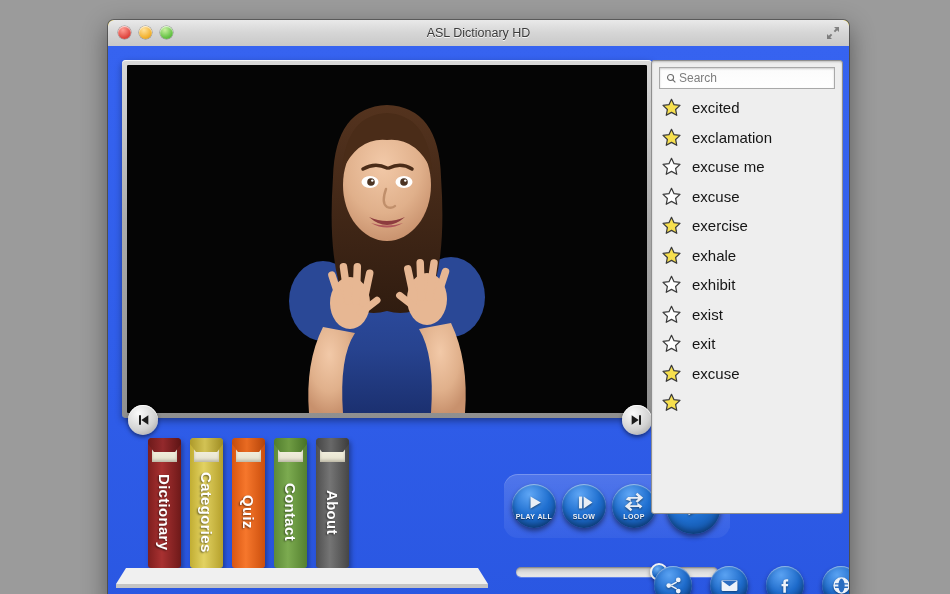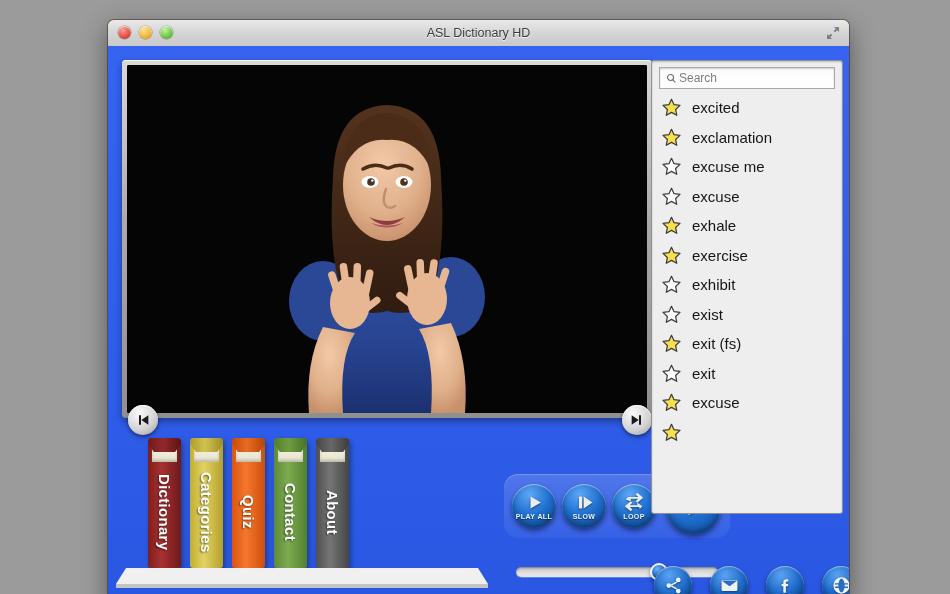--- a/index.html
+++ b/index.html
@@ -392,45 +392,39 @@
             <div class="row">
               <svg class="star" viewBox="0 0 24 24">
                 <path d="M12 2.6l2.9 6.2 6.8.8-5 4.6 1.3 6.7L12 17.6 6 20.9l1.3-6.7-5-4.6 6.8-.8z" fill="#ffffff" stroke="#3a3a3a" stroke-width="1.4" stroke-linejoin="round"></path>
               </svg>
               <span class="word">excuse</span>
             </div>
             <div class="row">
               <svg class="star" viewBox="0 0 24 24">
                 <path d="M12 2.6l2.9 6.2 6.8.8-5 4.6 1.3 6.7L12 17.6 6 20.9l1.3-6.7-5-4.6 6.8-.8z" fill="#f7e04e" stroke="#3a3a3a" stroke-width="1.4" stroke-linejoin="round"></path>
               </svg>
+              <span class="word">exercise</span>
+            </div>
+            <div class="row">
+              <svg class="star" viewBox="0 0 24 24">
+                <path d="M12 2.6l2.9 6.2 6.8.8-5 4.6 1.3 6.7L12 17.6 6 20.9l1.3-6.7-5-4.6 6.8-.8z" fill="#f7e04e" stroke="#3a3a3a" stroke-width="1.4" stroke-linejoin="round"></path>
+              </svg>
               <span class="word">exhale</span>
             </div>
             <div class="row">
               <svg class="star" viewBox="0 0 24 24">
-                <path d="M12 2.6l2.9 6.2 6.8.8-5 4.6 1.3 6.7L12 17.6 6 20.9l1.3-6.7-5-4.6 6.8-.8z" fill="#f7e04e" stroke="#3a3a3a" stroke-width="1.4" stroke-linejoin="round"></path>
-              </svg>
-              <span class="word">exercise</span>
-            </div>
-            <div class="row">
-              <svg class="star" viewBox="0 0 24 24">
                 <path d="M12 2.6l2.9 6.2 6.8.8-5 4.6 1.3 6.7L12 17.6 6 20.9l1.3-6.7-5-4.6 6.8-.8z" fill="#ffffff" stroke="#3a3a3a" stroke-width="1.4" stroke-linejoin="round"></path>
               </svg>
               <span class="word">exhibit</span>
             </div>
             <div class="row">
               <svg class="star" viewBox="0 0 24 24">
                 <path d="M12 2.6l2.9 6.2 6.8.8-5 4.6 1.3 6.7L12 17.6 6 20.9l1.3-6.7-5-4.6 6.8-.8z" fill="#ffffff" stroke="#3a3a3a" stroke-width="1.4" stroke-linejoin="round"></path>
               </svg>
               <span class="word">exist</span>
-            </div>
-            <div class="row">
-              <svg class="star" viewBox="0 0 24 24">
-                <path d="M12 2.6l2.9 6.2 6.8.8-5 4.6 1.3 6.7L12 17.6 6 20.9l1.3-6.7-5-4.6 6.8-.8z" fill="#f7e04e" stroke="#3a3a3a" stroke-width="1.4" stroke-linejoin="round"></path>
-              </svg>
-              <span class="word">exit (fs)</span>
             </div>
             <div class="row">
               <svg class="star" viewBox="0 0 24 24">
                 <path d="M12 2.6l2.9 6.2 6.8.8-5 4.6 1.3 6.7L12 17.6 6 20.9l1.3-6.7-5-4.6 6.8-.8z" fill="#ffffff" stroke="#3a3a3a" stroke-width="1.4" stroke-linejoin="round"></path>
               </svg>
               <span class="word">exit</span>
             </div>
             <div class="row">
               <svg class="star" viewBox="0 0 24 24">
                 <path d="M12 2.6l2.9 6.2 6.8.8-5 4.6 1.3 6.7L12 17.6 6 20.9l1.3-6.7-5-4.6 6.8-.8z" fill="#f7e04e" stroke="#3a3a3a" stroke-width="1.4" stroke-linejoin="round"></path>

